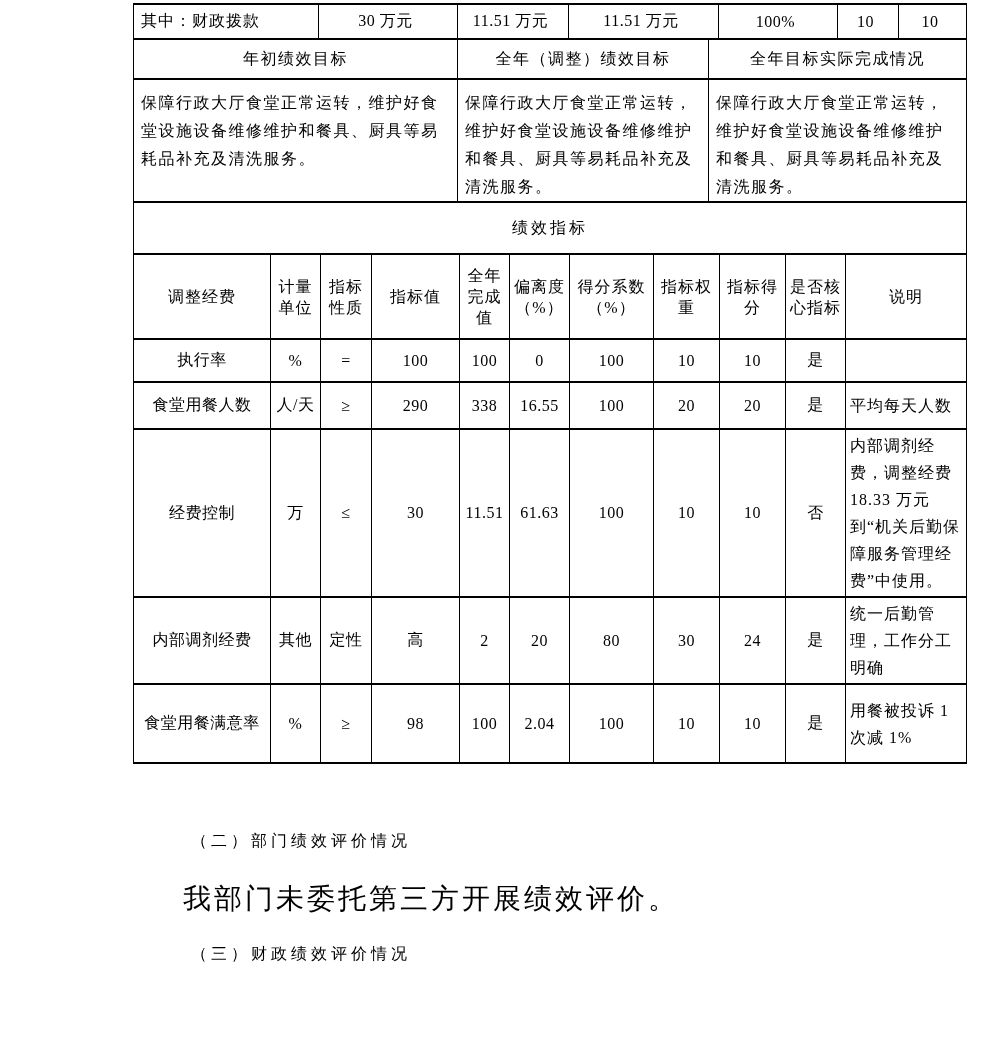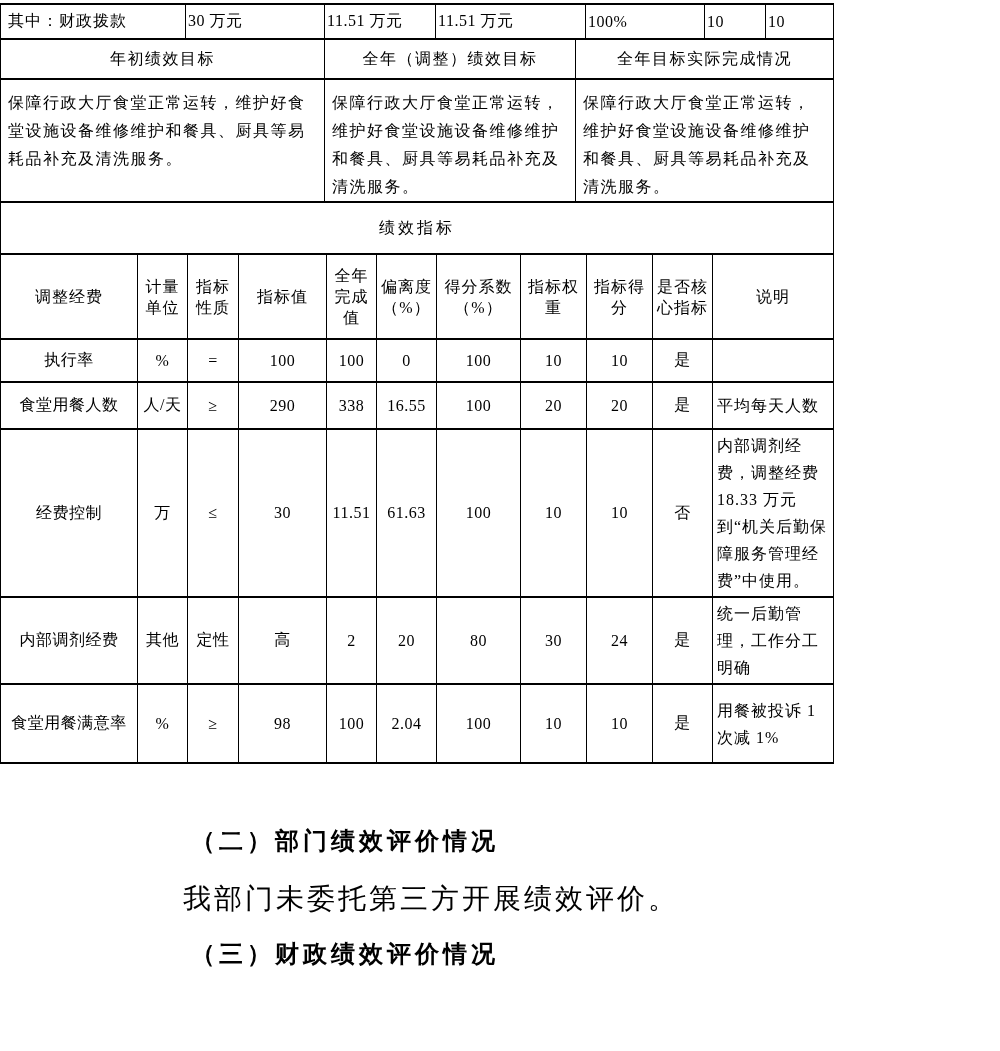--- a/index.html
+++ b/index.html
@@ -10,38 +10,39 @@
     height: 1051px;
     background: #ffffff;
     overflow: hidden;
     font-family: "Liberation Serif", "DejaVu Serif", serif;
     color: #000000;
     padding-top: 3px;
   }
   table.tbl {
     border-collapse: collapse;
     table-layout: fixed;
+    margin-left: 133px;
     width: 833px;
   }
   table.tbl-b, table.tbl-c { margin-top: -2px; }
   .tbl td {
     border: 1px solid #000;
     border-top-width: 2px;
     border-bottom-width: 2px;
     font-size: 16px;
     letter-spacing: 0.5px;
     text-align: center;
     vertical-align: middle;
     padding: 1px 2px;
     overflow: hidden;
   }
   
   .tbl-a tr { height: 35px; }
   .tbl-a td.al { text-align: left; padding-left: 7px; letter-spacing: 1px; }
-  .tbl-a td.ar { text-align: left; padding-right: 7px; }
+  .tbl-a td.ar { text-align: center; padding-right: 7px; }
   .tbl-a td.gray-left { border-left-color: #999; }
   
   .r-title  { height: 44px; }
   .r-title td, .r-title2 td { letter-spacing: 3px; }
   .r-ghead  { height: 40px; }
   .r-ghead td { letter-spacing: 1.5px; }
   .r-gtext  { height: 113px; }
   .r-gtext td.goal-text {
     text-align: left;
     vertical-align: top;
@@ -61,22 +62,22 @@
   .r-d5 { height: 79px; }
   .tbl-c td.note {
     text-align: left;
     padding: 2px 2px 2px 4px;
     line-height: 27px;
     letter-spacing: 1px;
   }
   
   .footer { margin-top: 62px; margin-left: 183px; }
   .f-heading {
-    font-size: 24px;
-    font-weight: bold;
+    font-size: 16px;
+    font-weight: normal;
     letter-spacing: 4px;
     padding-left: 8px;
     height: 30px;
     line-height: 30px;
   }
   .f-body {
     font-size: 28px;
     letter-spacing: 3px;
     margin-top: 28px;
     height: 30px;

